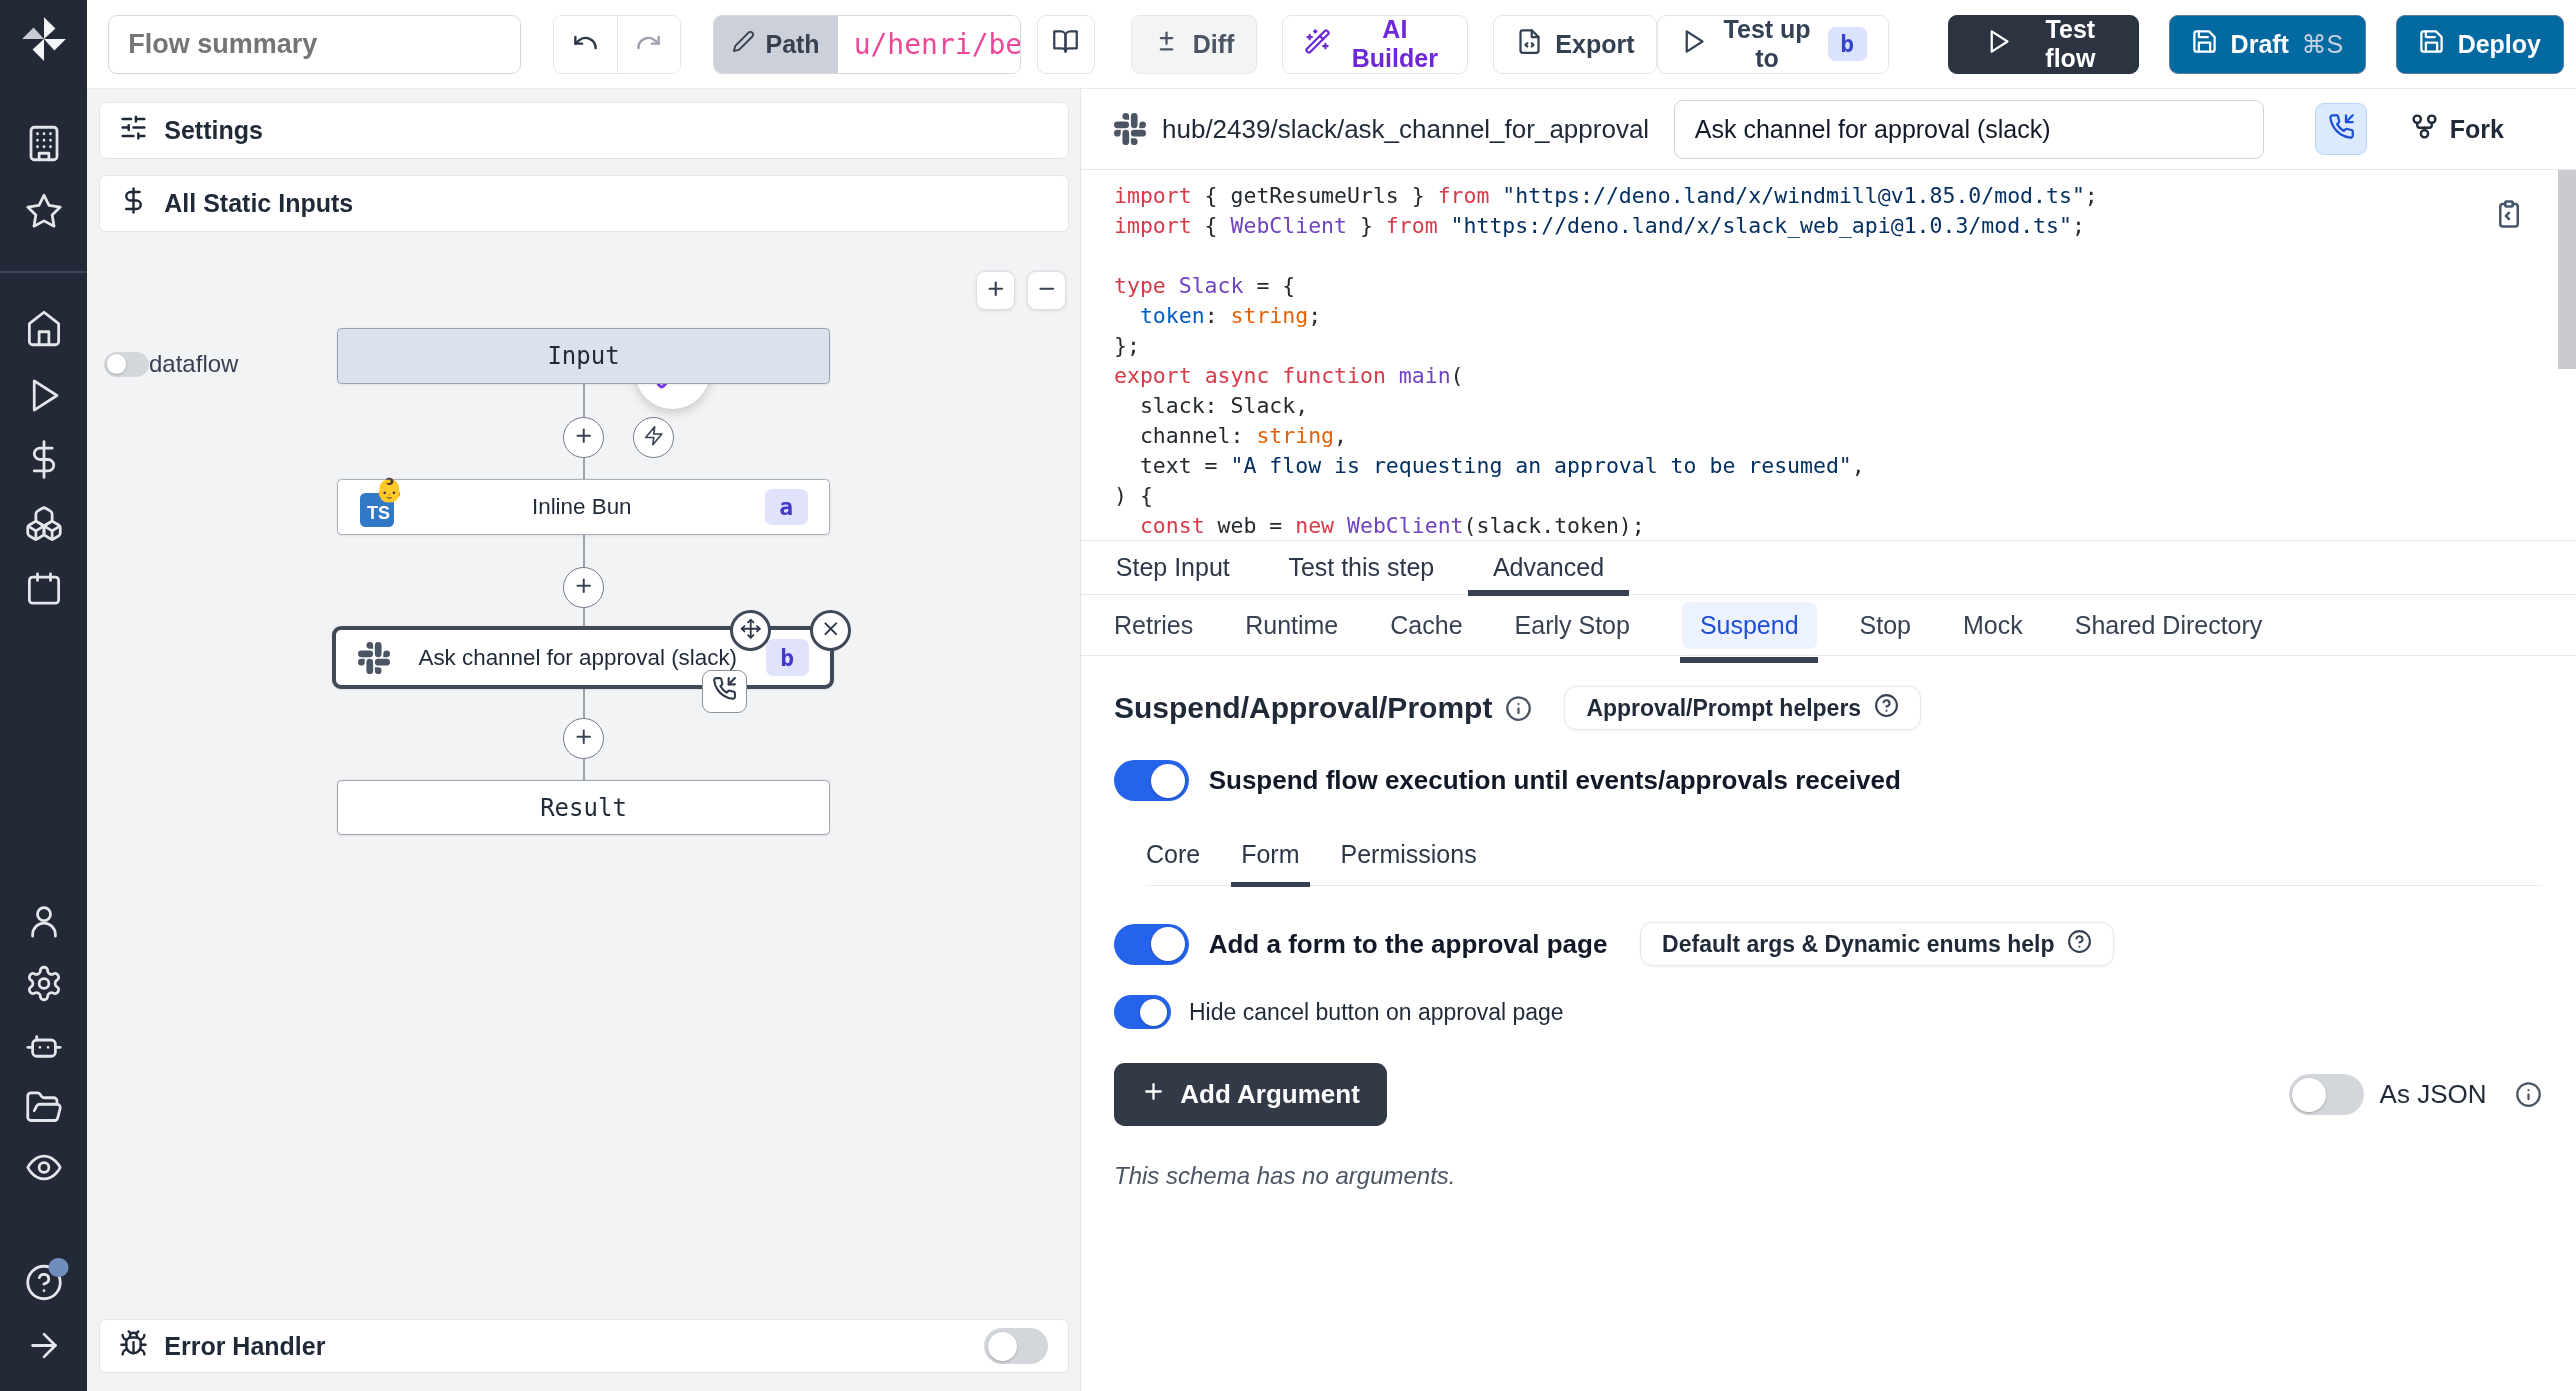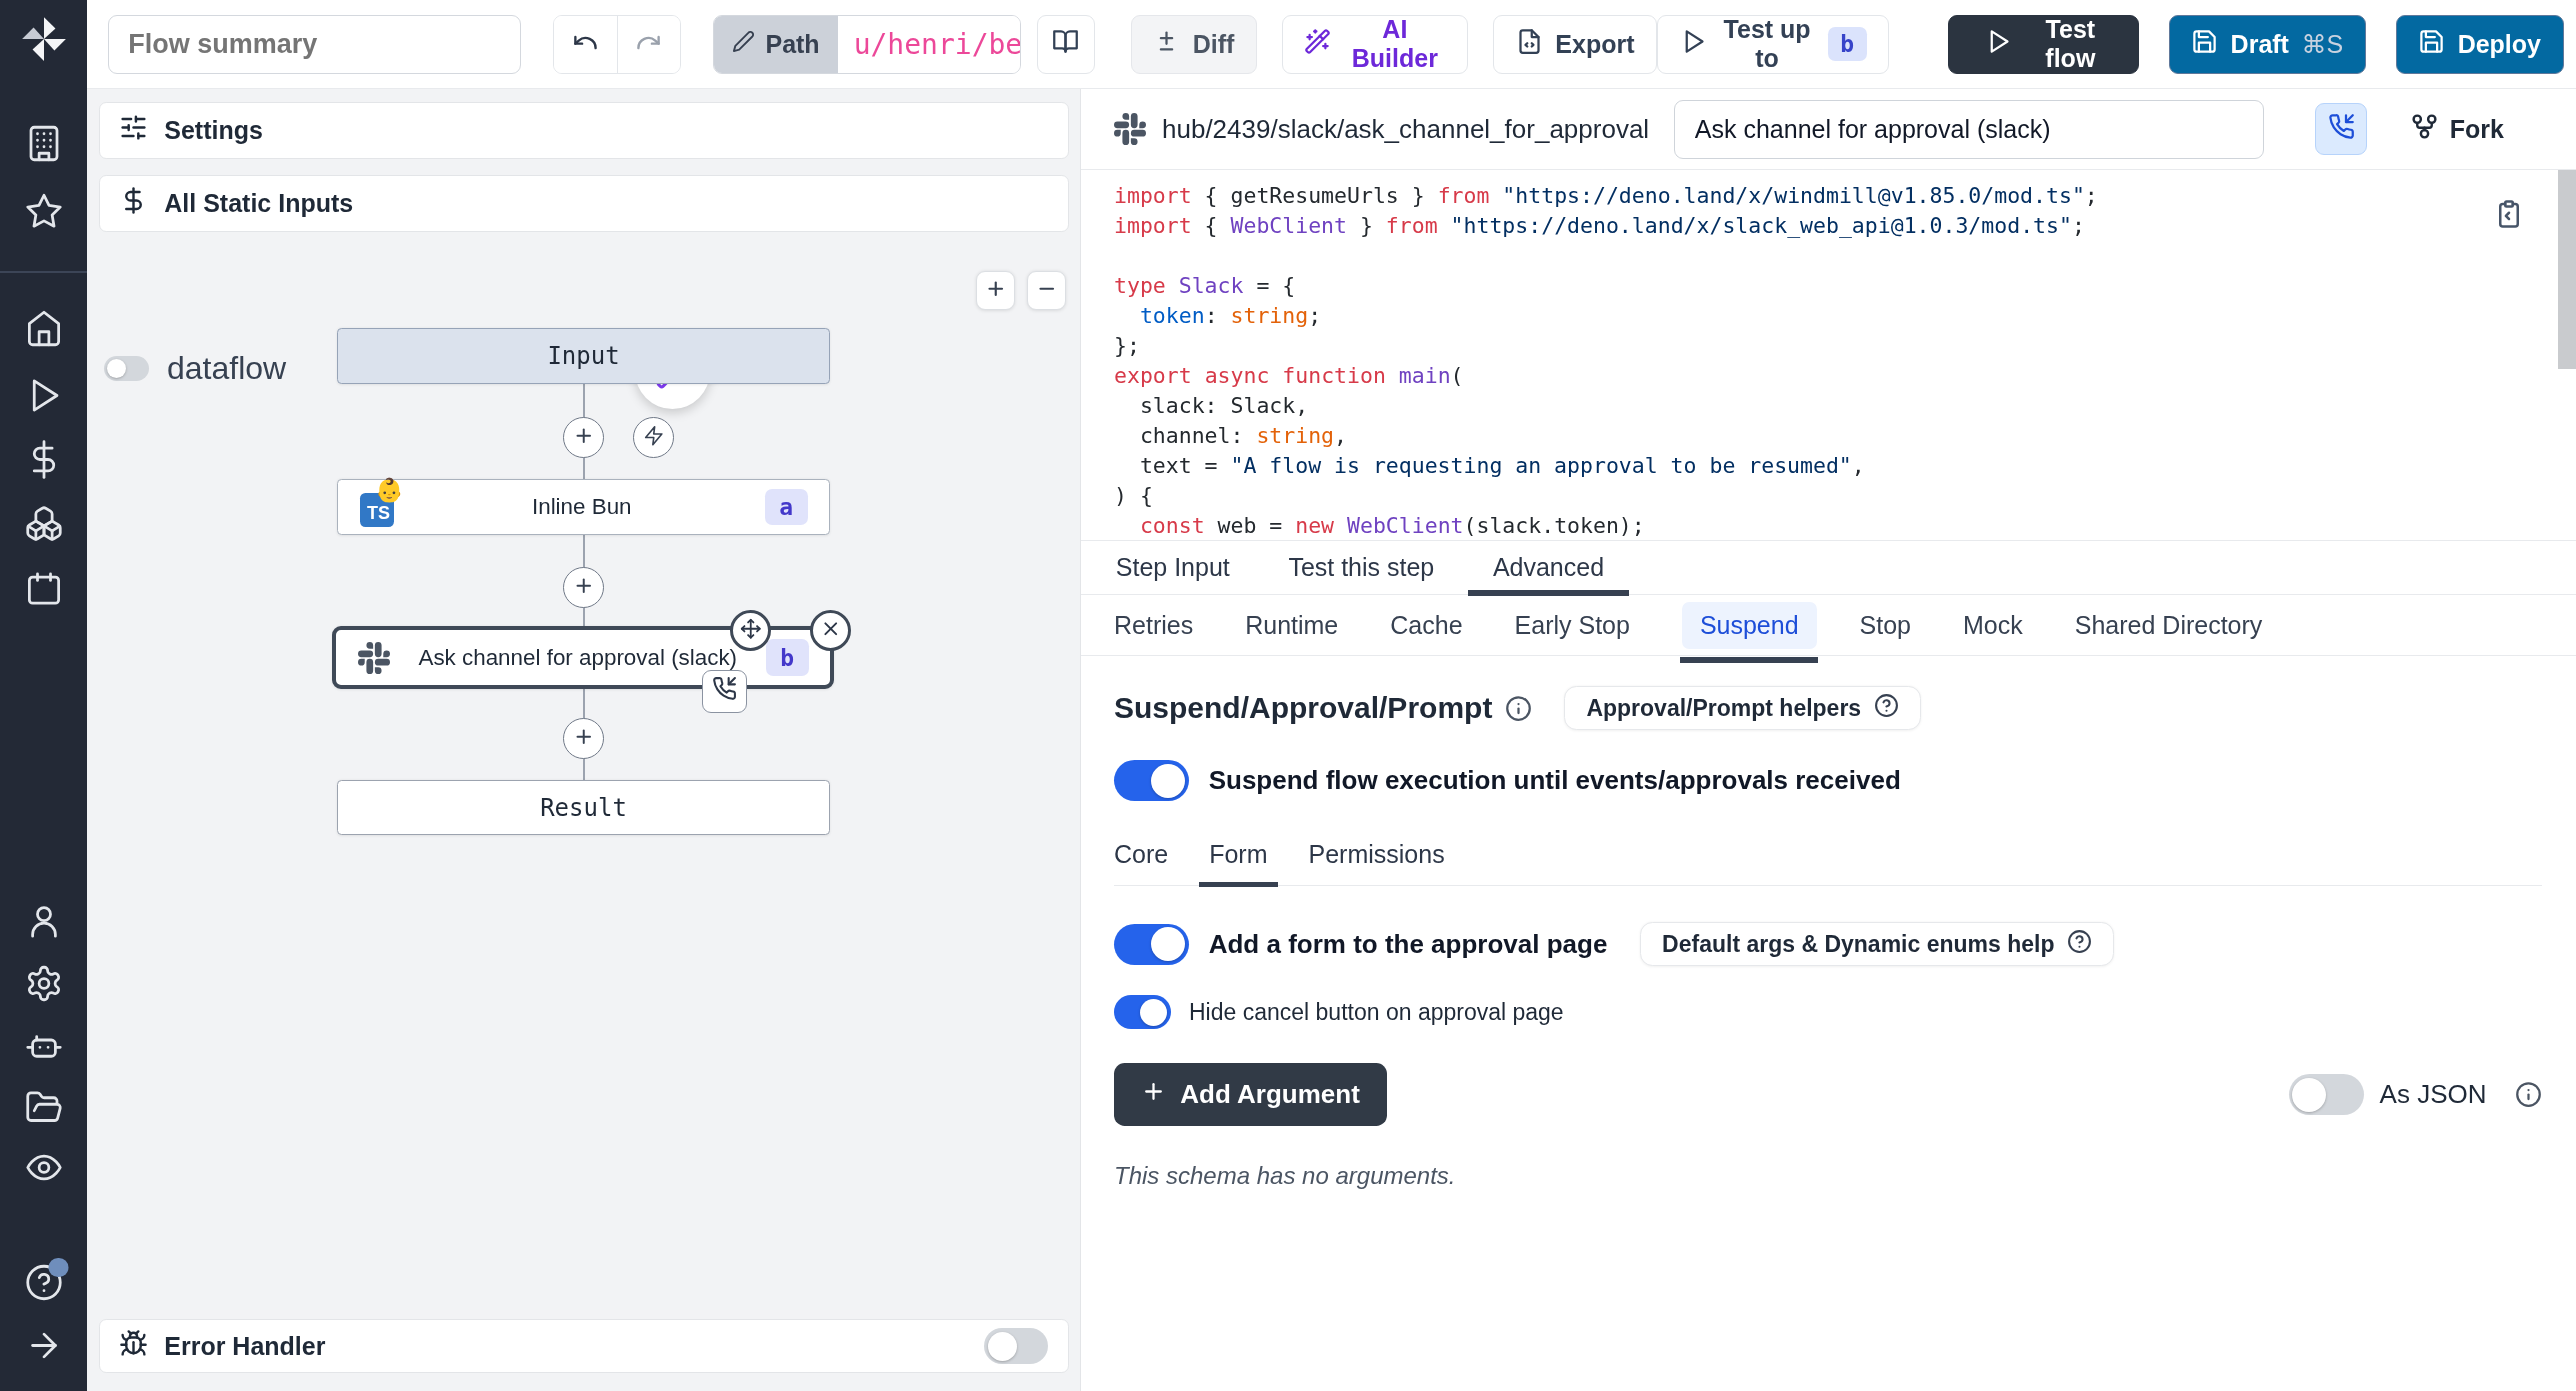--- a/index.html
+++ b/index.html
@@ -50,21 +50,21 @@
   .toggle::after { content:""; position:absolute; top:3.6px; background:#fff; border-radius:50%; box-shadow:0 0.9px 2.7px rgba(0,0,0,.25); }
   .toggle.on  { background:#2563eb; }
   .toggle.off { background:#d3d7dc; }
   .tg-lg { width:75px; height:41px; } .tg-lg::after { width:34px; height:34px; }
   .tg-lg.on::after { right:3.6px; } .tg-lg.off::after { left:3.6px; }
   .tg-sm { width:57px; height:34px; } .tg-sm::after { width:27px; height:27px; }
   .tg-sm.on::after { right:3.6px; }
   .tg-md { width:64px; height:36px; } .tg-md::after { width:29px; height:29px; } .tg-md.off::after { left:3.6px; }
   .tg-xs { width:45px; height:25px; } .tg-xs::after { top:2.7px; width:19.7px; height:19.7px; } .tg-xs.off::after { left:2.7px; }
 
-  .dataflow { position:absolute; left:17px; top:261px; display:flex; align-items:center; gap:18px; color:#374151; font-size:32px; }
+  .dataflow { position:absolute; left:17px; top:261px; display:flex; align-items:center; color:#374151; font-size:24px; }
   .wand-fab { position:absolute; left:548px; top:245px; width:75px; height:75px; border-radius:50%; background:#fff; box-shadow:0 3.6px 10.7px rgba(0,0,0,.18); display:flex; align-items:center; justify-content:center; color:#7c3aed; cursor:pointer; }
   .wand-fab svg { width:36px; height:36px; }
   .zoom-btn { position:absolute; width:39px; height:39px; background:#fff; border:1.8px solid #dcdfe3; border-radius:9px; box-shadow:0 0.9px 3.6px rgba(0,0,0,.10); display:flex; align-items:center; justify-content:center; color:#374151; cursor:pointer; }
   .zoom-btn svg { width:21.5px; height:21.5px; }
   .z-in { left:889px; top:182px; } .z-out { left:940px; top:182px; }
 
   .edge { position:absolute; left:496px; top:295px; width:1.8px; height:397px; background:#9ca3af; }
   .gnode { position:absolute; left:250px; width:493px; display:flex; align-items:center; justify-content:center; background:#fff; border:1.8px solid #9ca3af; border-radius:4.5px; box-shadow:0 0.9px 2.7px rgba(0,0,0,.08); cursor:pointer; }
   .n-input  { top:239px; height:56px; background:#dbe2ed; border-color:#96a3b7; font-family:"DejaVu Sans Mono",monospace; font-size:24px; color:#1f2937; }
   .n-result { top:691px; height:55px; font-family:"DejaVu Sans Mono",monospace; font-size:24px; color:#1f2937; }
@@ -114,21 +114,21 @@
   .tab2.active::after { content:""; position:absolute; left:-1.8px; right:-1.8px; bottom:-14.3px; height:5.4px; background:#374151; }
 
   .suspend-body { padding:23px 34px 0 34px; }
   .sec-head { display:flex; align-items:center; margin-top:7.2px; }
   .sec-title { font-size:30px; font-weight:700; color:#1f2937; }
   .info-ic { margin-left:12.5px; color:#4b5563; display:inline-flex; cursor:pointer; }
   .info-ic svg { width:27px; height:27px; }
   .helper-btn { display:flex; align-items:center; gap:12.5px; margin-left:32px; height:44px; background:#fff; border:1.8px solid #e6e8eb; border-radius:12.5px; box-shadow:0 0.9px 2.7px rgba(0,0,0,.06); padding:0 21.5px; font-size:23px; font-weight:600; color:#1f2937; cursor:pointer; font-family:"Liberation Sans",sans-serif; }
   .helper-btn svg { width:25px; height:25px; color:#374151; }
   .toggle-row { display:flex; align-items:center; gap:19.7px; margin-top:30px; font-size:26px; font-weight:600; color:#111827; }
-  .subtabs { display:flex; margin-top:39px; border-bottom:1.8px solid #e8eaed; padding-bottom:16px; position:relative; }
+  .subtabs { display:flex; margin-top:39px; border-bottom:1.8px solid #e8eaed; padding-bottom:16px; position:relative;margin-left:32px; }
   .subtab { margin-right:41px; color:#2d3748; position:relative; cursor:pointer; font-size:25px; }
   .subtab.active::after { content:""; position:absolute; left:-10.7px; right:-10.7px; bottom:-18px; height:5.4px; background:#374151; z-index:2; }
   .form-row1 { display:flex; align-items:center; gap:19.7px; margin-top:36px; font-size:26px; font-weight:600; color:#111827; }
   .form-row2 { display:flex; align-items:center; gap:18px; margin-top:29px; font-size:23px; font-weight:500; color:#1f2937; }
   .arg-row { display:flex; align-items:center; margin-top:34px; }
   .add-arg-btn { display:flex; align-items:center; gap:14.3px; height:63px; background:#313a46; color:#fff; border:none; border-radius:10.7px; padding:0 27px; font-size:26px; font-weight:700; cursor:pointer; font-family:"Liberation Sans",sans-serif; }
   .add-arg-btn svg { width:25px; height:25px; }
   .asjson { margin-left:auto; display:flex; align-items:center; gap:16px; font-size:26px; font-weight:500; color:#1f2937; }
   .schema-empty { margin-top:36px; font-style:italic; font-size:24px; color:#4b5563; }
 </style>

